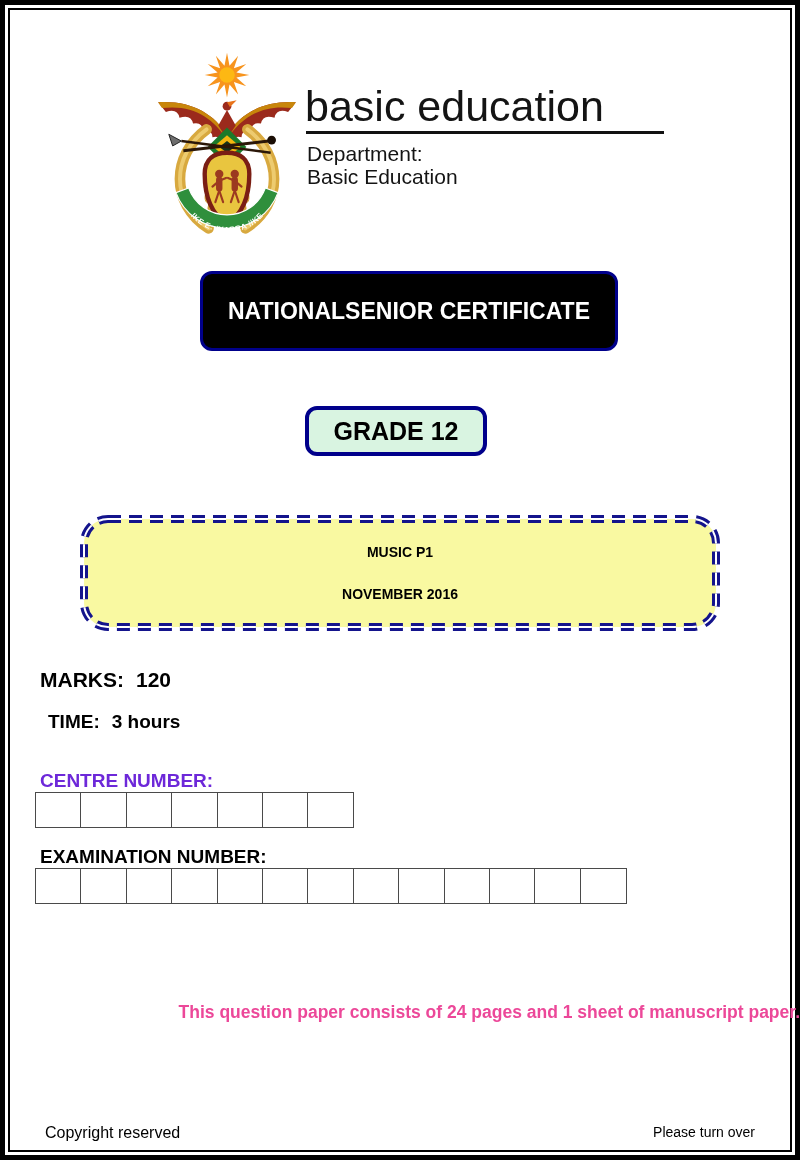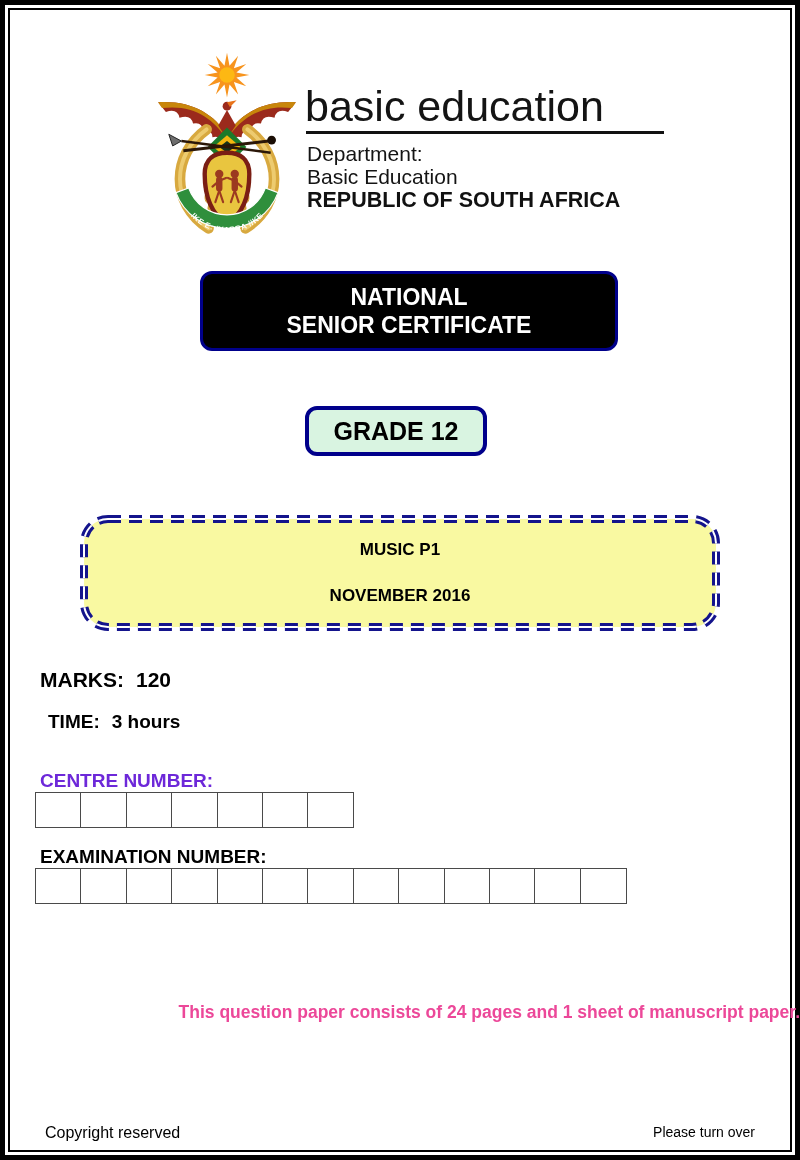--- a/index.html
+++ b/index.html
@@ -12,37 +12,37 @@
   .emblem{position:absolute;left:0;top:0;width:168px;height:194px;}
   .wordmark{position:absolute;left:162px;top:36px;font-size:43px;font-weight:400;color:#141414;letter-spacing:0px;}
   .wordmark-rule{position:absolute;left:163px;top:85px;width:358px;height:3px;background:#111;}
   .dept1{position:absolute;left:164px;top:96px;font-size:21px;color:#141414;}
   .dept2{position:absolute;left:164px;top:119px;font-size:21px;color:#141414;}
   .dept3{position:absolute;left:164px;top:142px;font-size:21.5px;font-weight:bold;color:#111;}
   
   .nsc-box{
     position:absolute;left:200px;top:271px;width:412px;height:74px;
     background:#000;border:3px solid #00008b;border-radius:12px;
-    display:flex;flex-direction:column;align-items:center;justify-content:center;
+    display:flex;flex-direction:row;align-items:center;justify-content:center;
     color:#fff;font-weight:bold;font-size:23px;line-height:28px;text-align:center;
   }
   
   .grade-box{
     position:absolute;left:305px;top:406px;width:182px;height:50px;
     background:#d9f4e1;border:4px solid #00008b;border-radius:12px;
     display:flex;align-items:center;justify-content:center;
     font-weight:bold;font-size:25px;color:#000;box-sizing:border-box;
   }
   
   .subject-box{position:absolute;left:78px;top:513px;width:644px;height:120px;}
   .subject-box svg{position:absolute;left:0;top:0;}
   .subject-text{
     position:absolute;left:0;top:0;width:100%;height:100%;
     display:flex;flex-direction:column;align-items:center;justify-content:center;
-    gap:26px;font-weight:bold;font-size:17px;color:#000;
+    gap:26px;font-weight:bold;font-size:14px;color:#000;
   }
   
   .marks-line{position:absolute;left:40px;top:668px;font-size:21px;font-weight:bold;color:#000;}
   .time-line{position:absolute;left:40px;top:711px;font-size:19px;font-weight:bold;color:#000;margin-left:8px;}
   .val-gap{display:inline-block;width:12px;}
   
   .centre-label{position:absolute;left:40px;top:770px;font-size:19px;font-weight:bold;color:#6d28d9;}
   .centre-row{position:absolute;left:35px;top:792px;display:flex;}
   .exam-label{position:absolute;left:40px;top:846px;font-size:19px;font-weight:bold;color:#000;}
   .exam-row{position:absolute;left:35px;top:868px;display:flex;}
@@ -138,21 +138,20 @@
         <path id="bannerArc" d="M36,152 A50,50 0 0 0 134,152" fill="none"></path>
         <text font-size="8" font-weight="bold" fill="#ffffff" letter-spacing="0.6">
           <textPath href="#bannerArc" startOffset="50%" text-anchor="middle">!KE E: /XARRA //KE</textPath>
         </text>
       </g>
     </svg>
     <div class="wordmark">basic education</div>
     <div class="wordmark-rule"></div>
     <div class="dept1">Department:</div>
     <div class="dept2">Basic Education</div>
-    <div class="dept3">REPUBLIC OF SOUTH AFRICA</div>
   </div>
 
   <div class="nsc-box">
     <div>NATIONAL</div>
     <div>SENIOR CERTIFICATE</div>
   </div>
 
   <div class="grade-box">
     <span>GRADE 12</span>
   </div>

